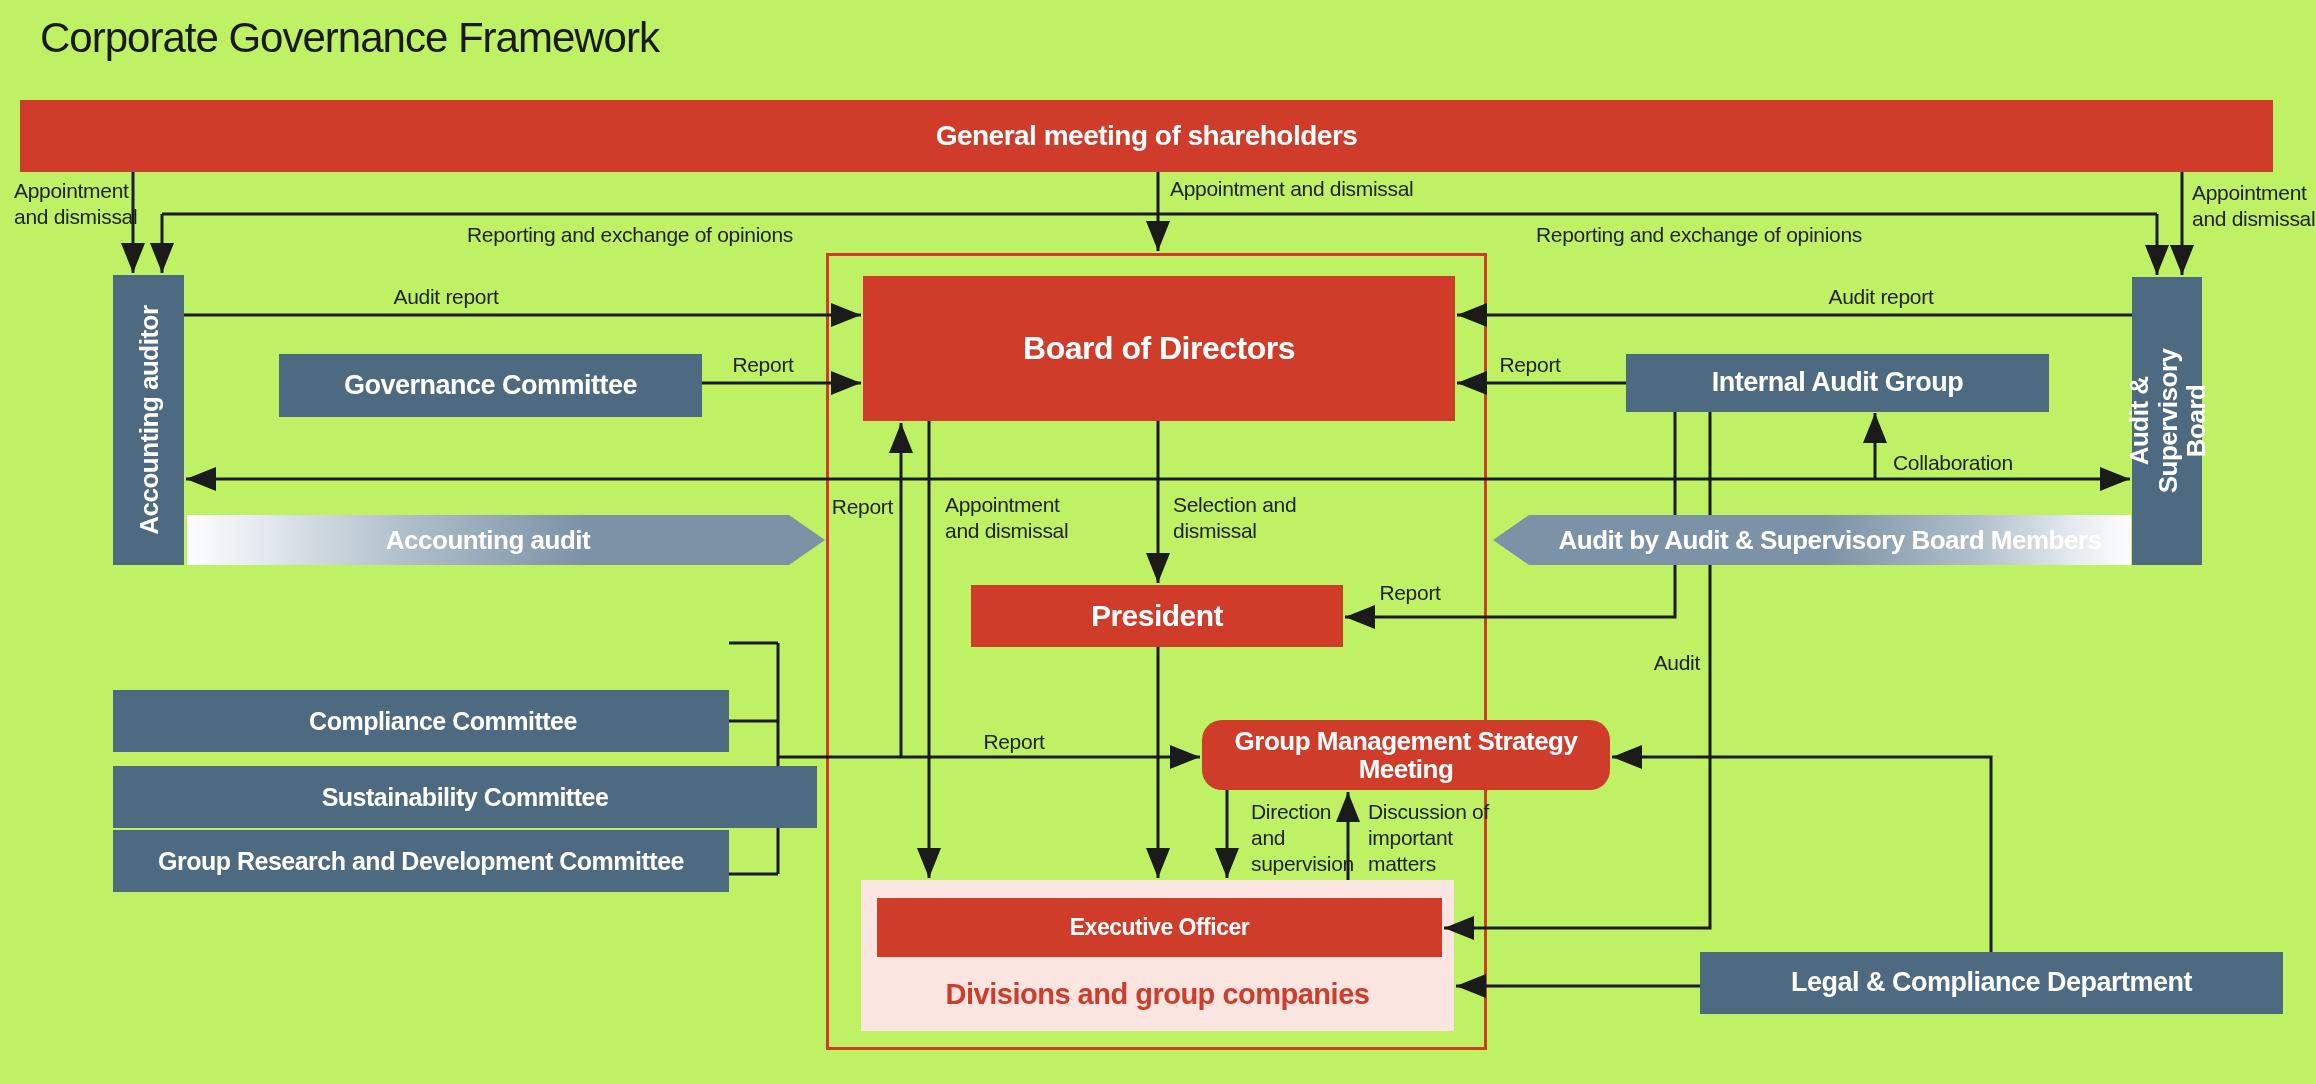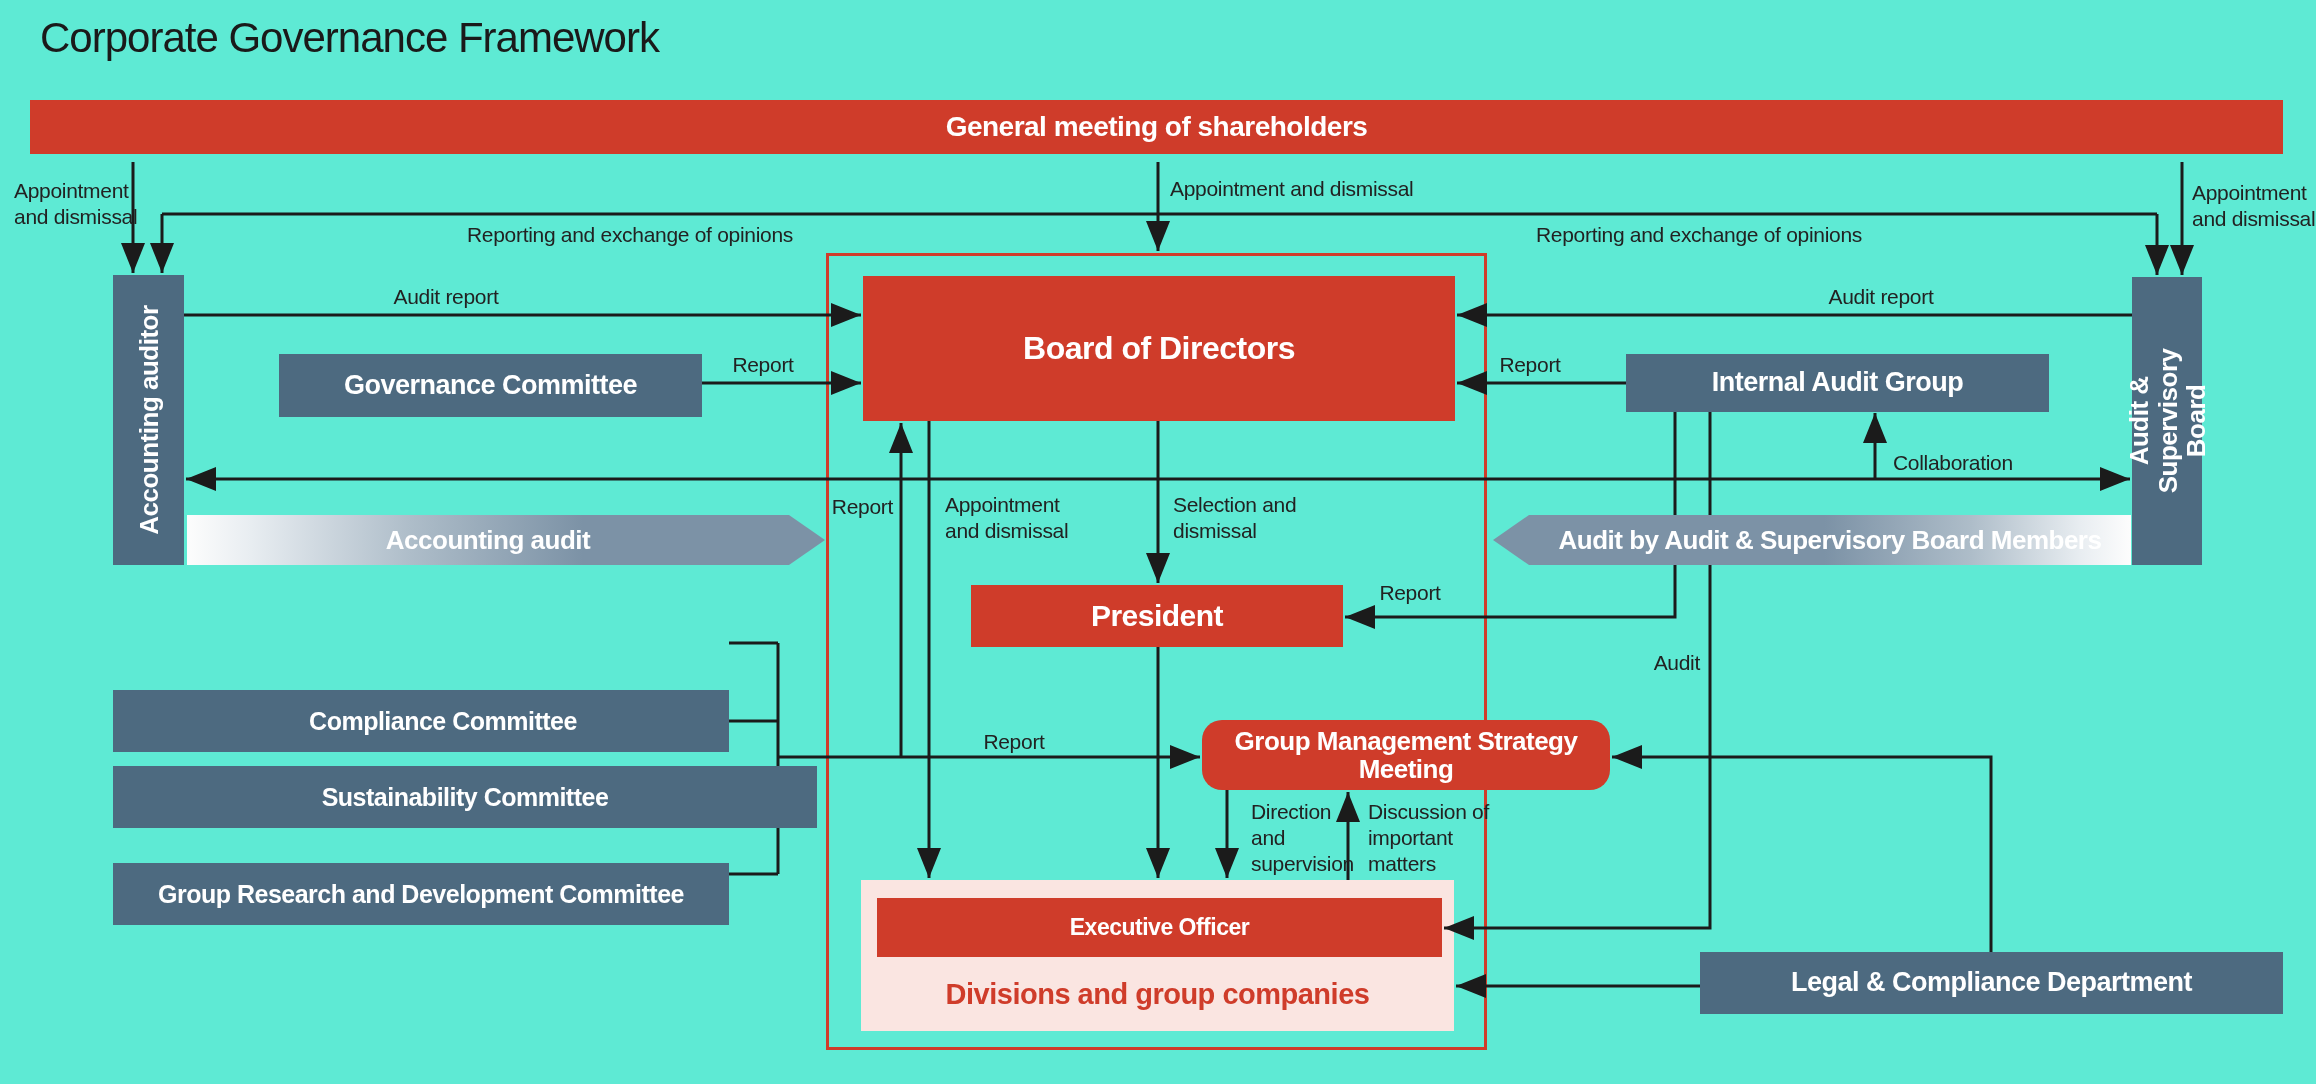--- a/index.html
+++ b/index.html
@@ -1,17 +1,17 @@
 <!DOCTYPE html>
 <html><head>
 <meta charset="utf-8">
 <style>
   html,body{margin:0;padding:0;background:#fff;}
   .stage{
-    position:relative;width:2316px;height:1084px;background:#5eead4;overflow:hidden;
+    position:relative;width:2316px;height:1084px;background:#bef264;overflow:hidden;
     font-family:"Liberation Sans", sans-serif;
   }
   .title{
     position:absolute;left:40px;top:14px;font-size:42px;font-weight:400;
     color:#1a1a1a;letter-spacing:-1px;z-index:5;
   }
   .frame{
     position:absolute;left:826px;top:253px;width:661px;height:797px;
     border:3px solid #cf3c2a;box-sizing:border-box;z-index:1;background:transparent;
   }
@@ -100,21 +100,21 @@
       <path d="M778,757 H1200" marker-end="url(#ah)"></path>
       <path d="M1227,790 V878" marker-end="url(#ah)"></path>
       <path d="M1348,880 V792" marker-end="url(#ah)"></path>
       <path d="M1675,412 V617 H1345" marker-end="url(#ah)"></path>
       <path d="M1710,412 V928 H1444" marker-end="url(#ah)"></path>
       <path d="M1991,952 V757 H1612" marker-end="url(#ah)"></path>
       <path d="M1700,986 H1456" marker-end="url(#ah)"></path>
     </g>
   </svg>
 
-  <div class="box red" style="left:30px;top:100px;width:2253px;height:54px;font-size:28px;text-align:right;">
+  <div class="box red" style="left:20px;top:100px;width:2253px;height:72px;font-size:28px;text-align:right;">
     <span>General meeting of shareholders</span>
   </div>
 
   <div class="box slate" style="left:113px;top:275px;width:71px;height:290px;">
     <span class="vtext">Accounting auditor</span>
   </div>
 
   <div class="box slate" style="left:2132px;top:277px;width:70px;height:288px;">
     <div class="vtext2">
       <span>Audit &amp; Supervisory</span>
@@ -145,21 +145,21 @@
   <div class="box red" style="left:971px;top:585px;width:372px;height:62px;font-size:30px;">
     <span>President</span>
   </div>
 
   <div class="box slate" style="left:113px;top:690px;width:616px;height:62px;font-size:25px;padding-left:44px;">
     <span>Compliance Committee</span>
   </div>
   <div class="box slate" style="left:113px;top:766px;width:704px;height:62px;font-size:25px;">
     <span>Sustainability Committee</span>
   </div>
-  <div class="box slate" style="left:113px;top:863px;width:616px;height:62px;font-size:25px;">
+  <div class="box slate" style="left:113px;top:830px;width:616px;height:62px;font-size:25px;">
     <span>Group Research and Development Committee</span>
   </div>
 
   <div class="box red" style="left:1202px;top:720px;width:408px;height:70px;font-size:26px;border-radius:20px;">
     <div>
       <span style="display:block;">Group Management Strategy</span>
       <span style="display:block;">Meeting</span>
     </div>
   </div>
 

